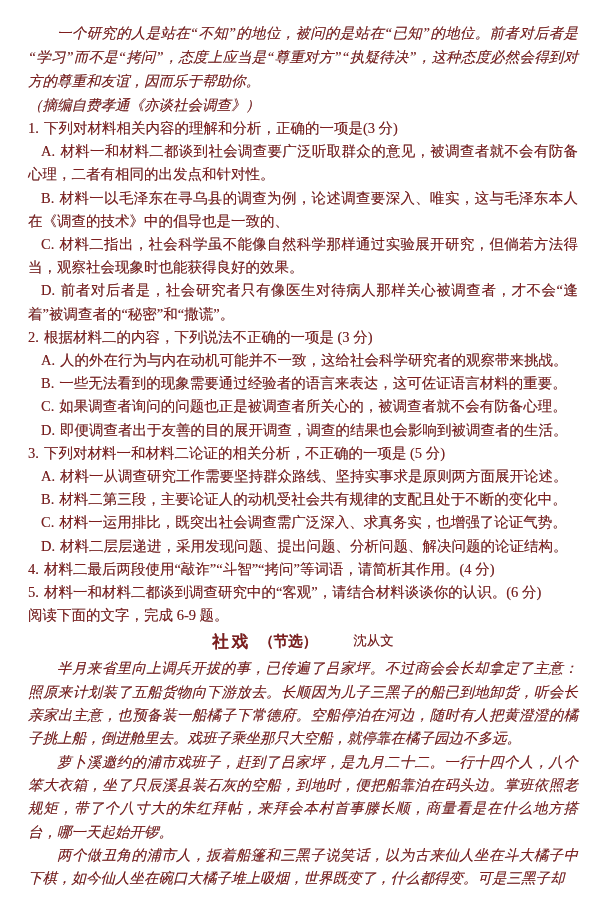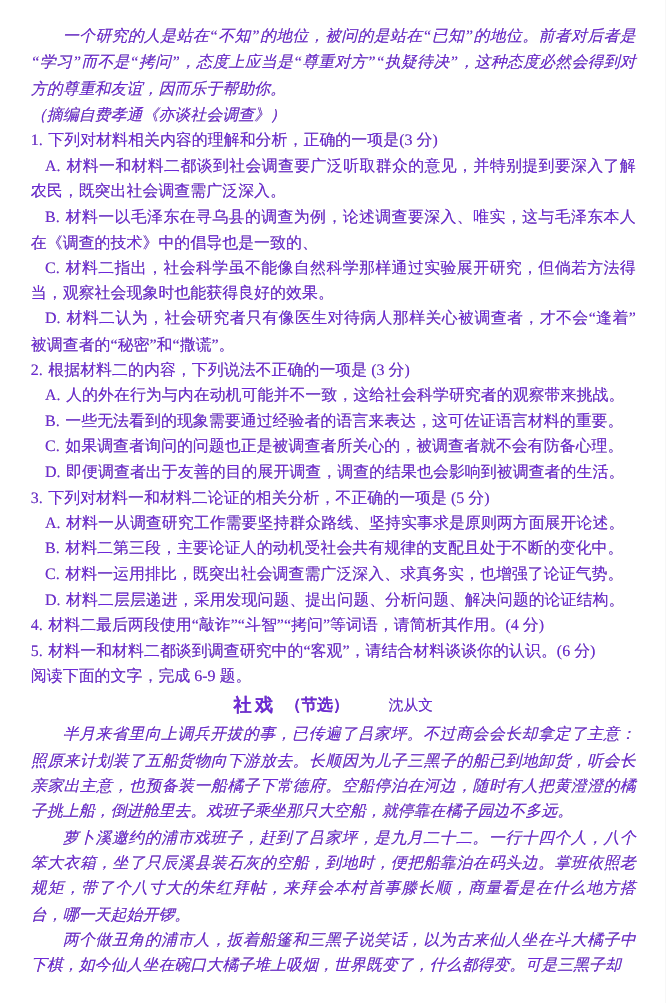--- a/index.html
+++ b/index.html
@@ -6,21 +6,21 @@
     margin: 0;
     padding: 0;
     background: #f2f2f2;
   }
   .page {
     position: relative;
     width: 605px;
     height: 912px;
     margin: 0 auto;
     background: #ffffff;
-    color: #6d28d9;
+    color: #7f1d1d;
     box-sizing: border-box;
     padding: 21px 27px 0 28px;
     overflow: hidden;
     font-family: "Liberation Serif", "DejaVu Serif", serif;
     font-size: 14.5px;
     line-height: 23.2px;
     text-shadow: 0 0 0.4px rgba(0,0,0,0.45);
   }
   p { margin: 0; }
 
@@ -76,24 +76,24 @@
 
 <div class="page">
 
   <div class="intro kai">
     <p class="indent2">一个研究的人是站在“不知”的地位，被问的是站在“已知”的地位。前者对后者是“学习”而不是“拷问”，态度上应当是“尊重对方”“执疑待决”，这种态度必然会得到对方的尊重和友谊，因而乐于帮助你。</p>
     <p class="attribution">（摘编自费孝通《亦谈社会调查》）</p>
   </div>
 
   <div class="question">
     <p class="question-stem"><span class="qnum">1.</span><span>下列对材料相关内容的理解和分析，正确的一项是(3 分)</span></p>
-    <p class="option"><span class="olabel">A.</span><span>材料一和材料二都谈到社会调查要广泛听取群众的意见，并特别提到要深入了解农民，既突出社会调查需广泛深入。</span></p>
+    <p class="option"><span class="olabel">A.</span><span>材料一和材料二都谈到社会调查要广泛听取群众的意见，被调查者就不会有防备心理，二者有相同的出发点和针对性。</span></p>
     <p class="option"><span class="olabel">B.</span><span>材料一以毛泽东在寻乌县的调查为例，论述调查要深入、唯实，这与毛泽东本人在《调查的技术》中的倡导也是一致的、</span></p>
     <p class="option"><span class="olabel">C.</span><span>材料二指出，社会科学虽不能像自然科学那样通过实验展开研究，但倘若方法得当，观察社会现象时也能获得良好的效果。</span></p>
-    <p class="option"><span class="olabel">D.</span><span>材料二认为，社会研究者只有像医生对待病人那样关心被调查者，才不会“逢着”被调查者的“秘密”和“撒谎”。</span></p>
+    <p class="option"><span class="olabel">D.</span><span>前者对后者是，社会研究者只有像医生对待病人那样关心被调查者，才不会“逢着”被调查者的“秘密”和“撒谎”。</span></p>
   </div>
 
   <div class="question">
     <p class="question-stem"><span class="qnum">2.</span><span>根据材料二的内容，下列说法不正确的一项是 (3 分)</span></p>
     <p class="option"><span class="olabel">A.</span><span>人的外在行为与内在动机可能并不一致，这给社会科学研究者的观察带来挑战。</span></p>
     <p class="option"><span class="olabel">B.</span><span>一些无法看到的现象需要通过经验者的语言来表达，这可佐证语言材料的重要。</span></p>
     <p class="option"><span class="olabel">C.</span><span>如果调查者询问的问题也正是被调查者所关心的，被调查者就不会有防备心理。</span></p>
     <p class="option"><span class="olabel">D.</span><span>即便调查者出于友善的目的展开调查，调查的结果也会影响到被调查者的生活。</span></p>
   </div>
 

